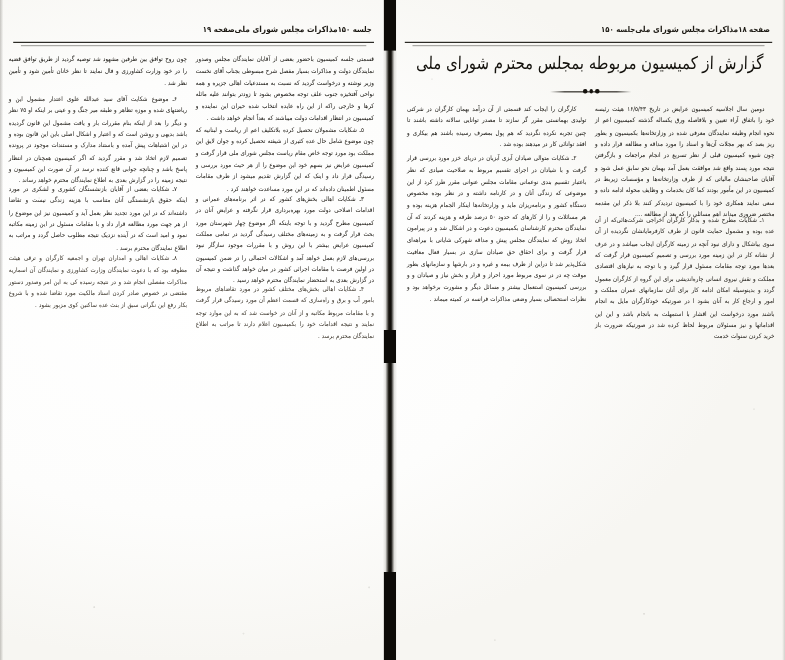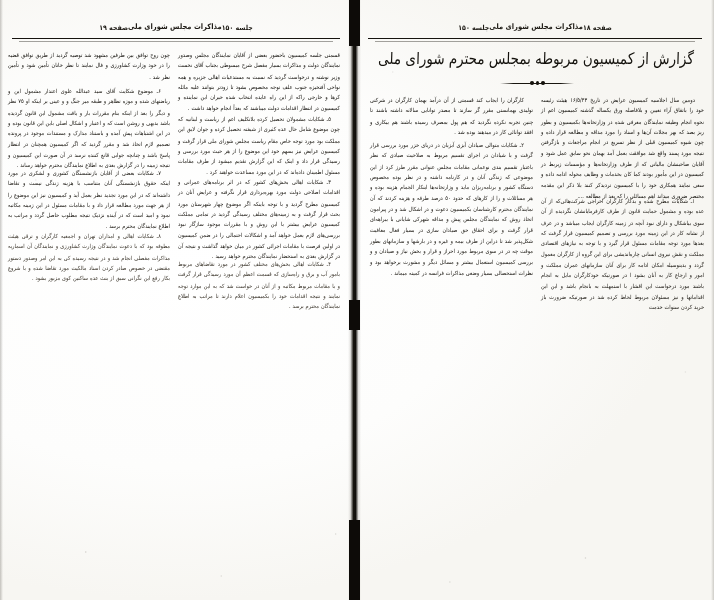--- a/index.html
+++ b/index.html
@@ -52,21 +52,21 @@
     background:linear-gradient(to left,rgba(60,56,48,.22),rgba(255,255,255,0));
   }
   
   .page{position:absolute;top:0;height:600px;}
   .page.right-page{right:0;width:354px;}
   .page.left-page{left:0;width:348px;}
 
   
   .running-head{
     position:absolute;left:0;right:0;
-    display:flex;align-items:flex-end;justify-content:center;
+    display:flex;align-items:flex-end;justify-content:flex-start;
     direction:rtl;
   }
   .rh-item{
     font-size:6.3px;font-weight:bold;color:#1d1a14;
     letter-spacing:.2px;white-space:nowrap;line-height:1;
     transform:scaleY(1.12);
   }
   .rh-center{font-size:6.8px;}
   .head-rule{
     position:absolute;left:0;right:0;height:0;

